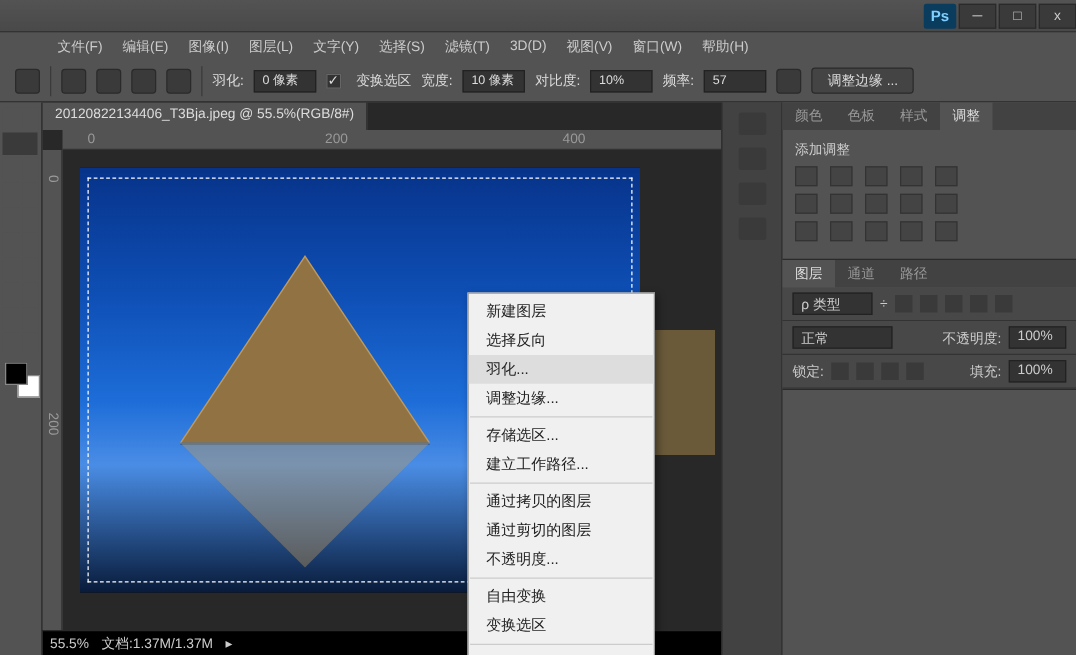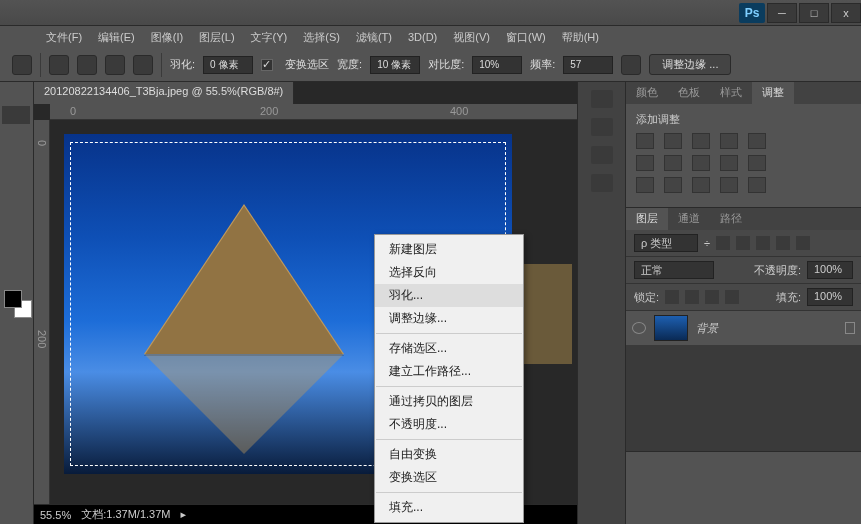--- a/index.html
+++ b/index.html
@@ -191,20 +191,21 @@
     <div class="ctxmenu">
       <div>新建图层</div>
       <div>选择反向</div>
       <div class="hover">羽化...</div>
       <div>调整边缘...</div>
       <div class="sep"></div>
       <div>存储选区...</div>
       <div>建立工作路径...</div>
       <div class="sep"></div>
       <div>通过拷贝的图层</div>
+      <div>通过剪切的图层</div>
       <div>不透明度...</div>
       <div class="sep"></div>
       <div>自由变换</div>
       <div>变换选区</div>
       <div class="sep"></div>
       <div>填充...</div>
 
     </div>
     <div class="redbox" style="top:192px;left:342px;width:146px;height:24px"></div>
   </div>
@@ -274,23 +275,15 @@
         <span>锁定:</span>
         <div class="lock2">
           <div class="layer-smicon"></div>
           <div class="layer-smicon"></div>
           <div class="layer-smicon"></div>
           <div class="layer-smicon"></div>
         </div>
         <span style="margin-left:auto">填充:</span>
         <div class="sel-box" style="width:46px">100%</div>
       </div>
-      <div class="layer-list">
-        <div class="layer-row">
-          <div class="eye"></div>
-          <div class="thumb"></div>
-          <span style="font-style:italic">背景</span>
-          <div class="lock"></div>
-        </div>
-      </div>
     </div>
   </div>
 </div>
 
 </body></html>

